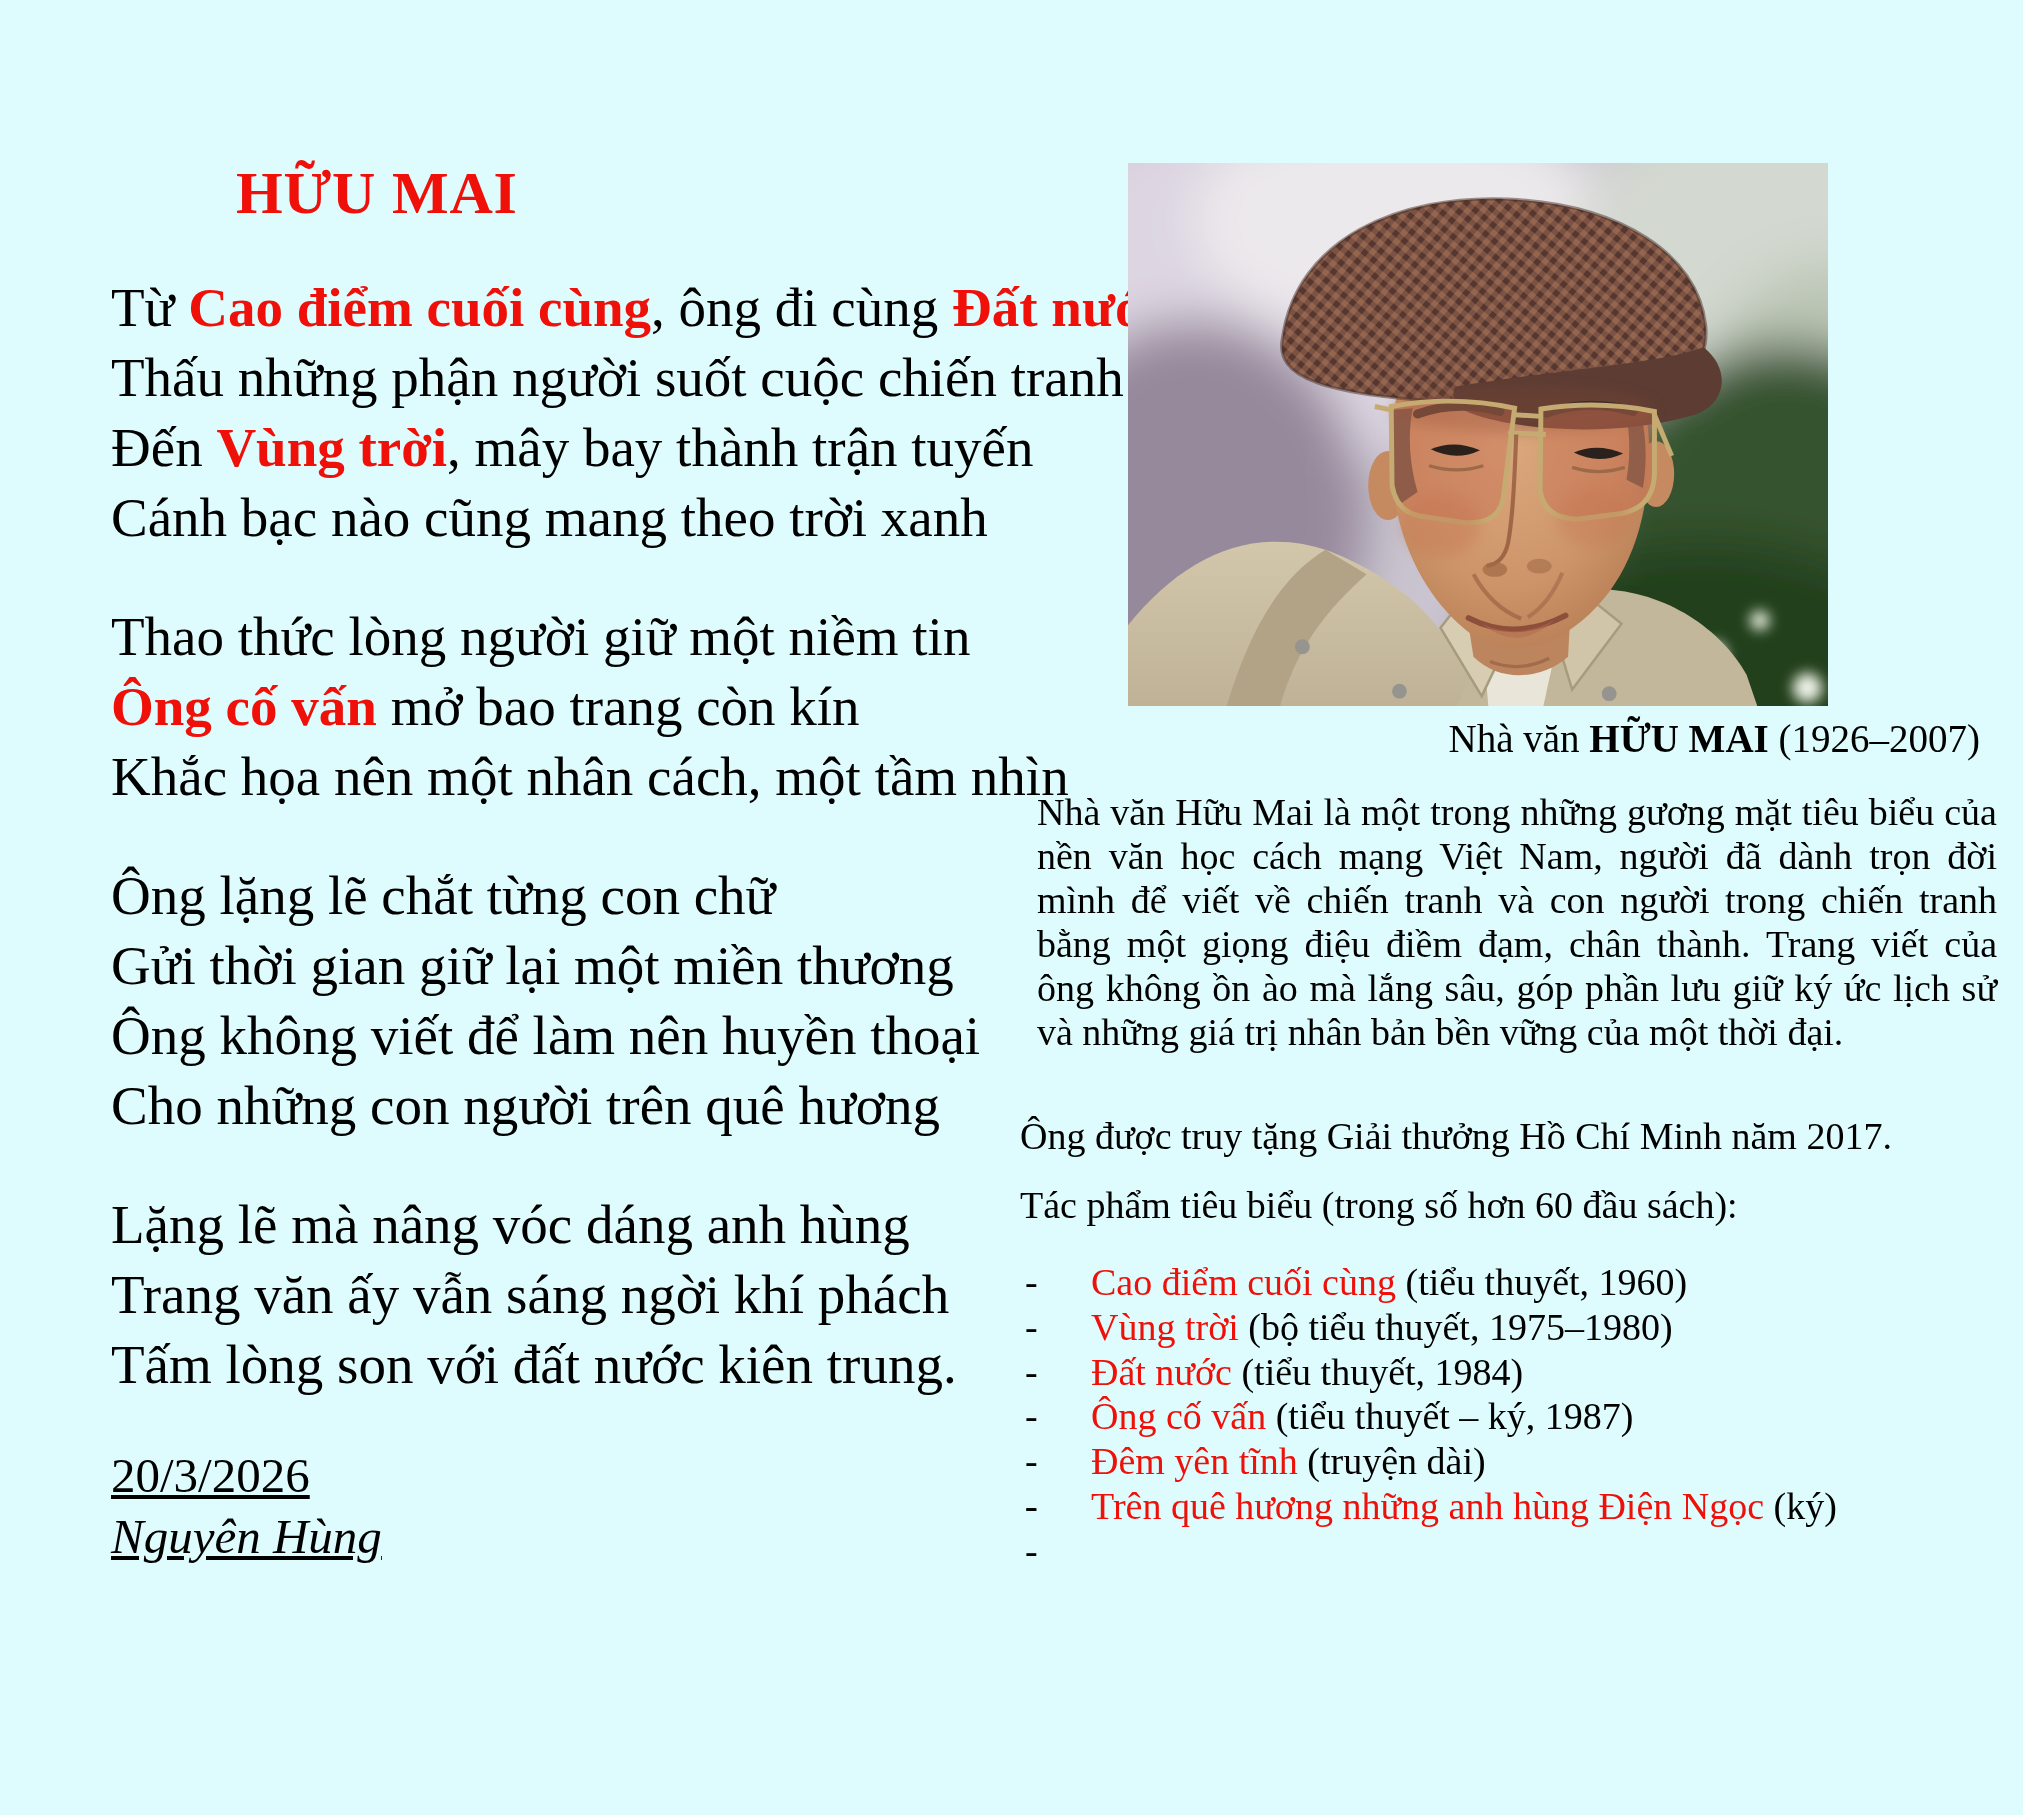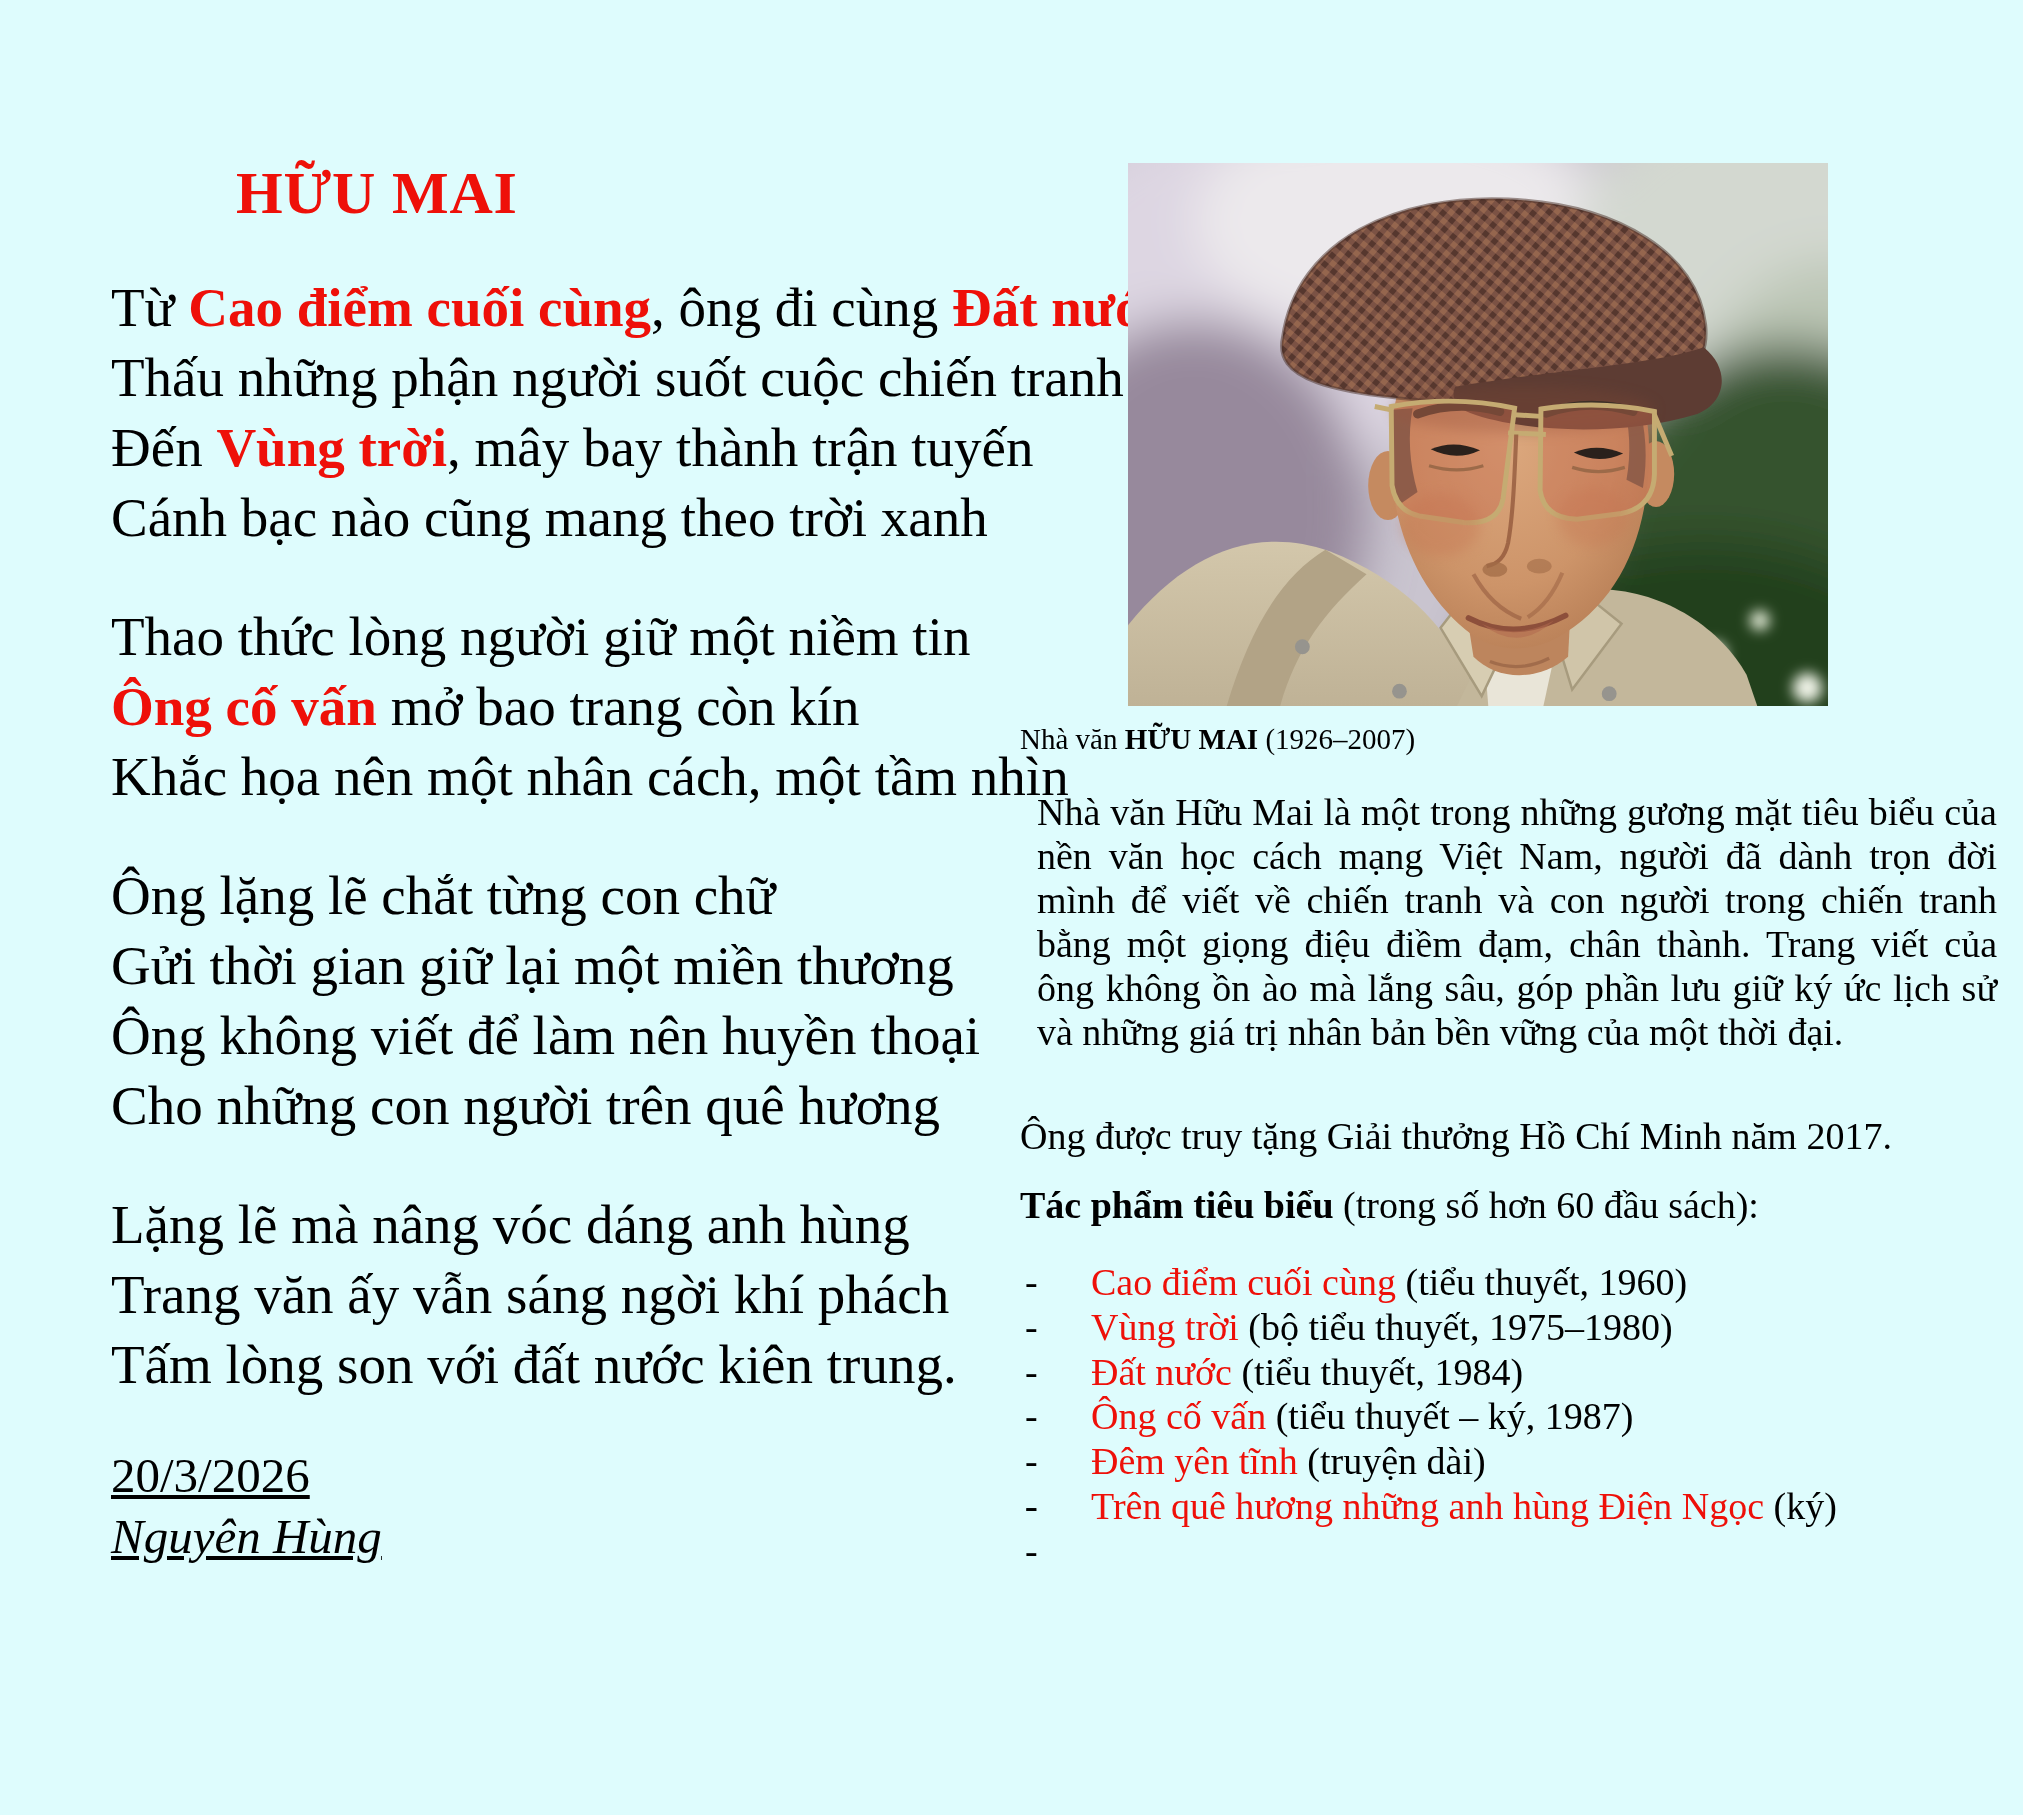--- a/index.html
+++ b/index.html
@@ -18,29 +18,29 @@
   .stanza{ margin:49px 0 0 0; font-size:55px; line-height:70px; }
   .stanza.first{ margin-top:47px; }
   .pline{ display:block; white-space:nowrap; }
   .prd{ color:var(--red); font-weight:bold; }
   .signature{ margin-top:45px; font-size:49px; line-height:61px;text-decoration:underline; }
   .sig-author{ font-style:italic; }
   
   .photo{ position:absolute; left:1128px; top:163px; width:700px; height:543px; }
   .photo svg{ display:block; width:100%; height:100%; }
   .caption{ position:absolute; left:1020px; top:716px; width:960px;
-    font-size:29px; line-height:46px; text-align:left; }
+    font-size:39px; line-height:46px; text-align:right; }
   .caption .cap-name{ font-weight:bold; }
   .bio{ position:absolute; left:1020px; top:790px; width:960px;
     font-size:38px; line-height:44px; text-align:justify;margin-left:17px; }
   .prize{ position:absolute; left:1020px; top:1114px; width:960px;
     font-size:38px; line-height:44px; }
   .works-head{ position:absolute; left:1020px; top:1183px; width:960px;
     font-size:38px; line-height:44px; }
-  .works-head .wh-bold{ font-weight:bold; }
+  .works-head .wh-bold{ font-weight:normal; }
   .works{ position:absolute; left:1020px; top:1260px; width:960px;
     font-size:38px; line-height:44px; }
   .work{ position:relative; padding-left:71px; margin-bottom:0.8px; }
   .work .dash{ position:absolute; left:5px; top:0; }
   .lrd{ color:var(--red); }
 </style>
 </head>
 <body>
 
 <div class="left-col">

